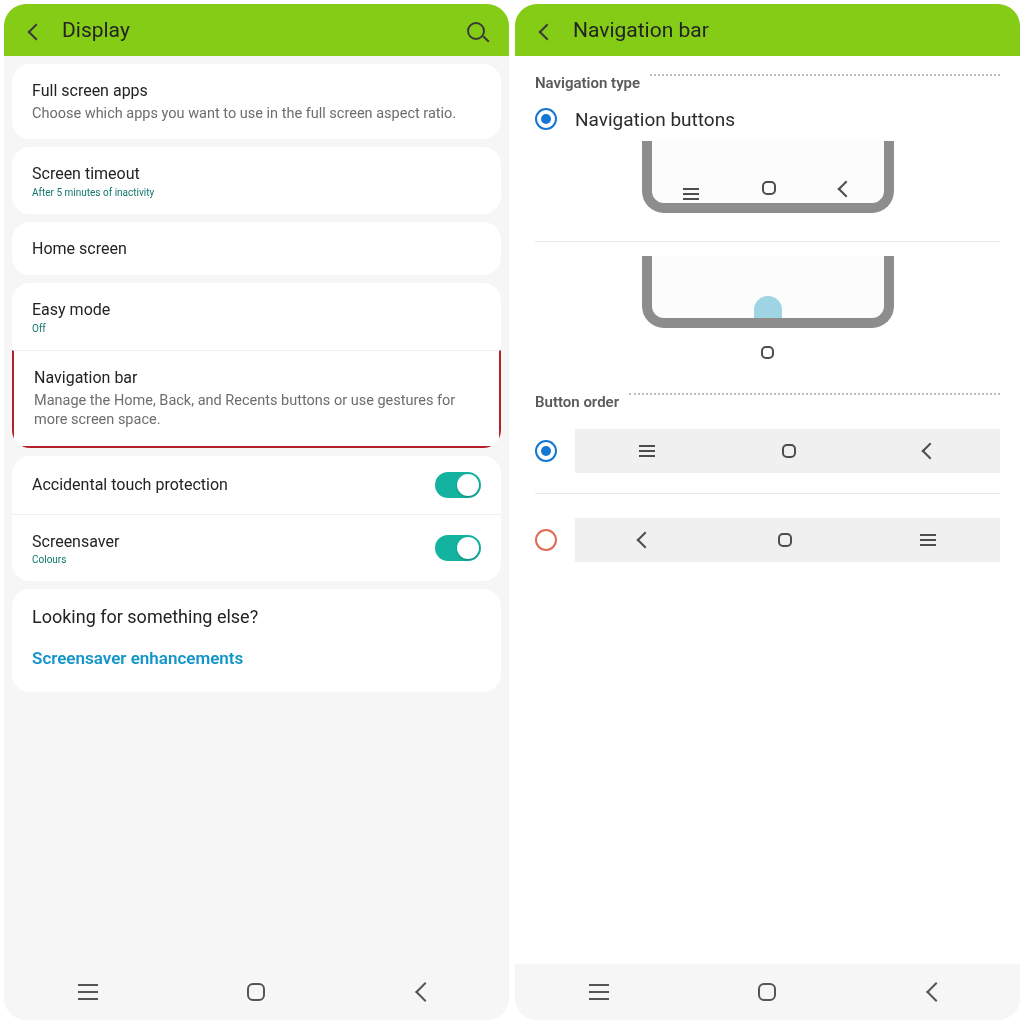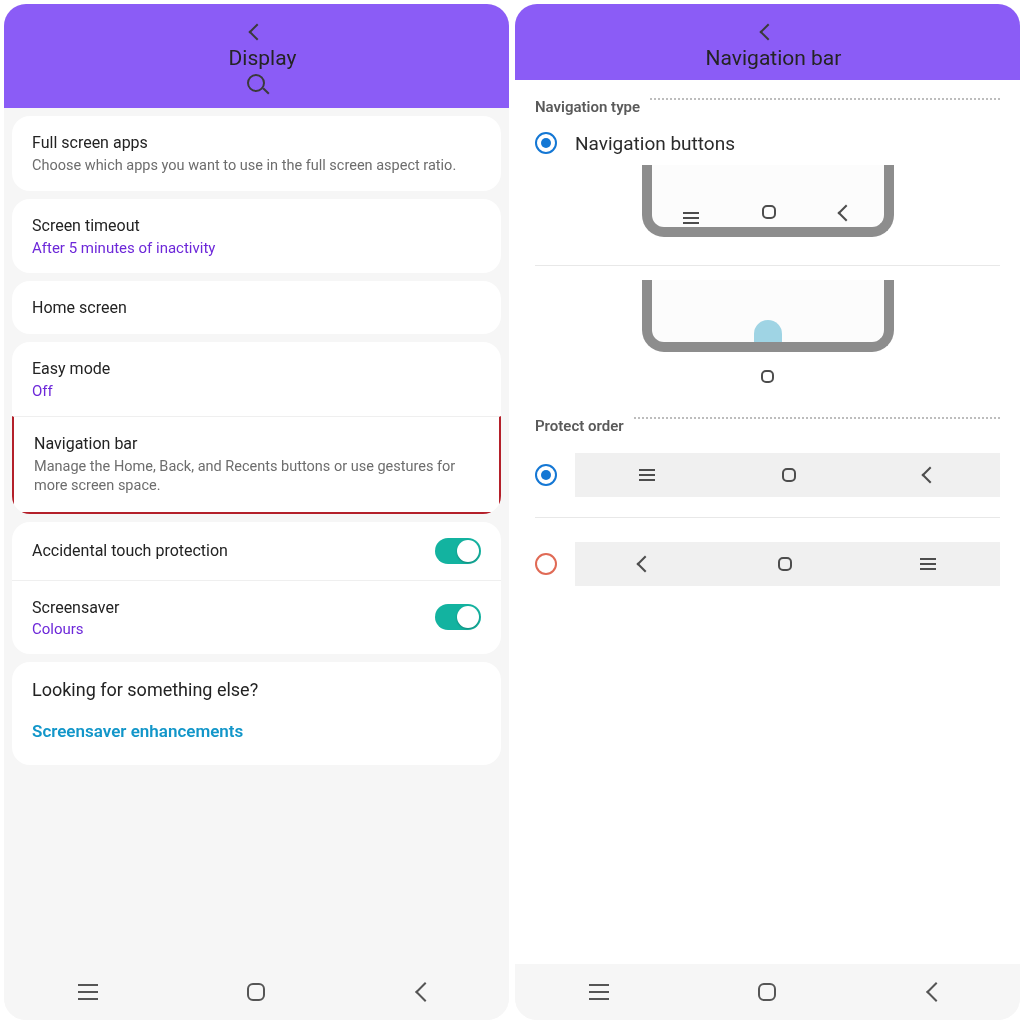--- a/index.html
+++ b/index.html
@@ -1,36 +1,36 @@
 <!DOCTYPE html>
 <html><head>
 <meta charset="utf-8">
 <style>
   * { box-sizing: border-box; margin: 0; padding: 0; }
   html, body { width: 1024px; height: 1024px; font-family: -apple-system, Roboto, "Segoe UI", Arial, sans-serif; background: #fff; }
   .wrap { display: flex; width: 1024px; height: 1024px; gap: 6px; padding: 4px; background: #fff; }
   .phone { flex: 1; background: #f6f6f6; border-radius: 22px; overflow: hidden; display: flex; flex-direction: column; position: relative; }
   
-  .hdr { display: flex; align-items: center; padding: 14px 18px 10px 18px; background: #8b5cf6; flex-direction: column; }
+  .hdr { display: flex; align-items: flex-start; padding: 14px 18px 10px 18px; background: #84cc16; }
   .hdr .back { width: 28px; height: 28px; display: flex; align-items: center; justify-content: center; cursor: pointer; }
   .hdr .title { font-size: 21px; color: #242424; margin-left: 12px; flex: 1; }
   .hdr .search { width: 28px; height: 28px; display: flex; align-items: center; justify-content: center; cursor: pointer; }
   .chev { border: solid #3a3a3a; border-width: 0 2px 2px 0; display: inline-block; padding: 5px; }
   .chev.left { transform: rotate(135deg); }
   .mag { width: 20px; height:20px; position:relative; }
   .mag::before { content:""; position:absolute; width:14px; height:14px; border:2px solid #3a3a3a; border-radius:50%; left:0; top:0;}
   .mag::after { content:""; position:absolute; width:2px; height:8px; background:#3a3a3a; transform:rotate(-45deg); right:0; bottom:-1px;}
   
   .stack { flex:1; overflow:hidden; padding: 0 6px; }
   .card { background:#ffffff; border-radius:18px; margin:8px 2px; overflow:hidden; }
   .row { padding:16px 20px; cursor:pointer; }
   .row + .row { border-top: 1px solid #efefef; }
   .ttl { font-size:16px; color:#232323; line-height:1.35; }
   .sub { font-size:14.5px; color:#6d6d6d; line-height:1.35; margin-top:2px; }
-  .val { font-size:15px; color:#6d28d9; margin-top:2px; }
+  .val { font-size:10px; color:#0f766e; margin-top:2px; }
   .row.flex { display:flex; align-items:center; }
   .row.flex .txt { flex:1; padding-right:14px;}
   
   .hl { border:2px solid #b4202a; }
   
   .tog { width:46px; height:26px; background:#13b3a0; border-radius:14px; position:relative; }
   .tog::after { content:""; position:absolute; width:22px; height:22px; background:#fff; border-radius:50%; top:2px; right:2px; box-shadow:0 1px 2px rgba(0,0,0,.25);}
   
   .looking .ttl { font-size:18px; color:#232323; margin-bottom:10px;}
   .link { font-size:17px; font-weight:600; color:#1296c9; padding:8px 0; cursor:pointer;}
@@ -196,21 +196,21 @@
           <div class="pvshell">
             <div class="pvscreen" style="justify-content:center;">
               <div class="pill"></div>
             </div>
           </div>
           <div class="smhome"></div>
         </div>
       </div>
 
       <div class="secthdr">
-        <div class="lbl">Protect order</div>
+        <div class="lbl">Button order</div>
         <div class="dots"></div>
       </div>
 
       <div class="order">
         <div class="radio on"></div>
         <div class="orderbox">
           <span class="pvrecents"></span>
           <span class="pvhome"></span>
           <span class="pvback"></span>
         </div>

